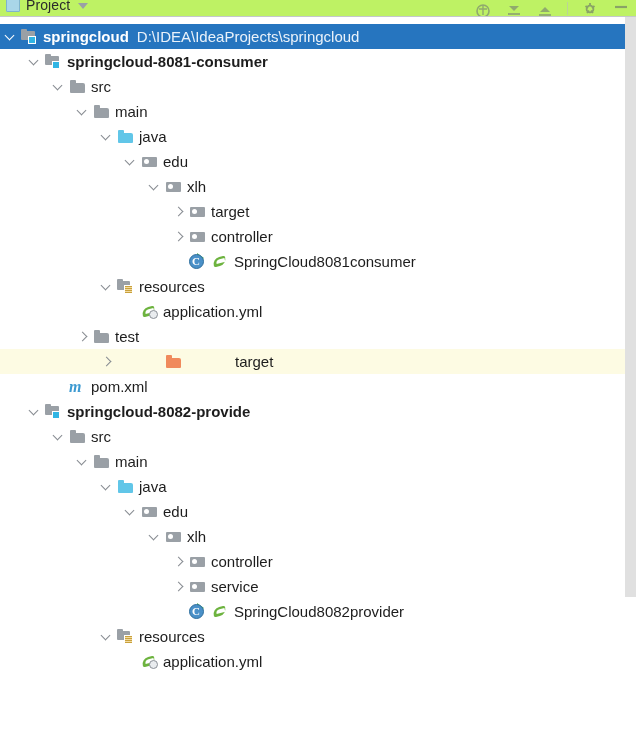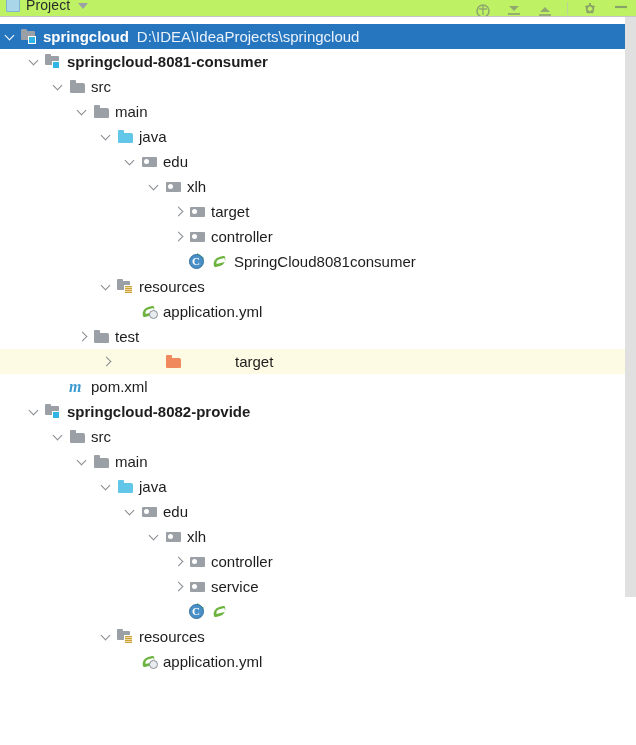--- a/index.html
+++ b/index.html
@@ -537,20 +537,21 @@
         <span class="twisty none"></span>
         <span class="icon ic-class">
           <span class="run"></span>
           <span class="disc"></span>
           <span class="letter">C</span>
         </span>
         <span class="icon ic-leaf">
           <span class="leafshape"></span>
           <span class="leafcut"></span>
         </span>
+        <span class="label">SpringCloud8082provider</span>
       </div>
       <div class="row">
         <span style="flex: 0 0 100px;"></span>
         <span class="twisty open"></span>
         <span class="icon ic-res">
           <span class="badge"></span>
         </span>
         <span class="label">resources</span>
       </div>
       <div class="row">

